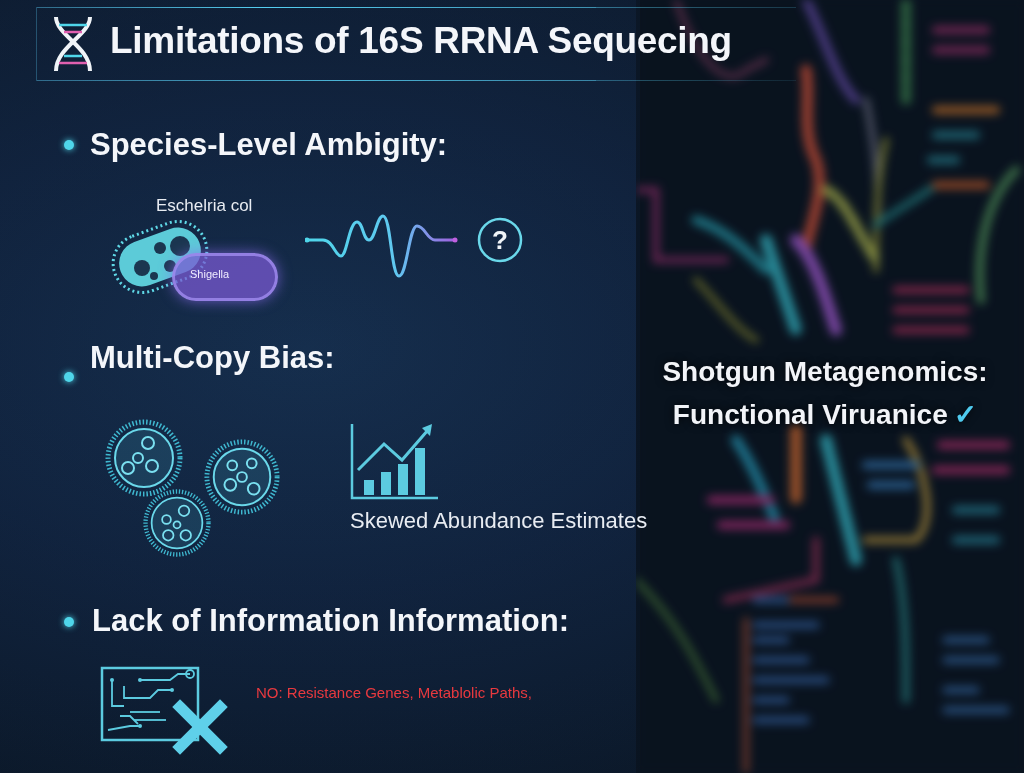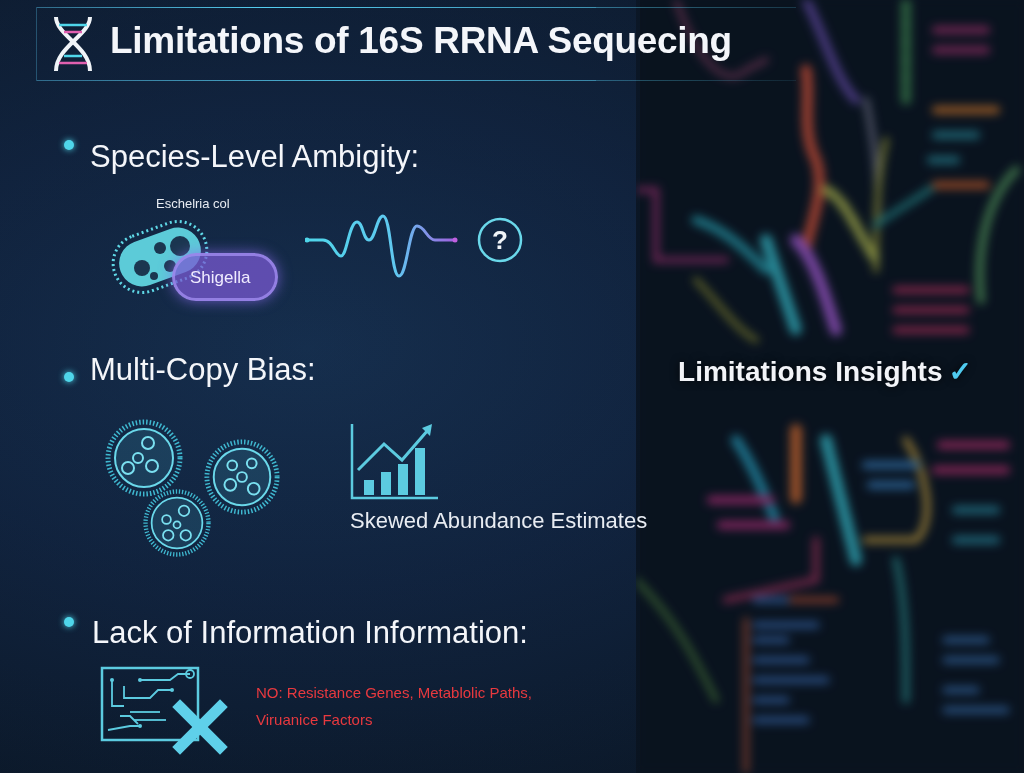--- a/index.html
+++ b/index.html
@@ -12,21 +12,21 @@
     background: linear-gradient(180deg, rgba(16,32,56,0.3), rgba(14,30,52,0.1)); }
   .title-box { position:absolute; left:36px; top:7px; width:560px; height:74px;
     border:1px solid rgba(80,180,220,0.35); border-right:none; box-sizing:border-box; }
   .title-box::before { content:""; position:absolute; left:0; right:-200px; top:-1px; height:1px;
     background:linear-gradient(90deg, rgba(90,200,240,0.2), rgba(90,220,255,0.9) 30%, rgba(90,200,240,0.2)); }
   .title-box::after { content:""; position:absolute; left:0; right:-200px; bottom:-1px; height:1px;
     background:linear-gradient(90deg, rgba(90,200,240,0.2), rgba(90,220,255,0.7) 40%, rgba(90,200,240,0.1)); }
   .dna-icon { position:absolute; left:46px; top:13px; width:56px; height:62px; }
   .title { position:absolute; left:110px; top:20px; font-size:37px; font-weight:bold; color:#f4f6fa; white-space:nowrap; letter-spacing:-0.3px; }
   .bullet { position:absolute; width:10px; height:10px; border-radius:50%; background:#4fd6ea; box-shadow:0 0 6px #4fd6ea; }
-  .heading { position:absolute; font-size:31px; font-weight:normal; color:#f4f6fa; white-space:nowrap;margin-top:12px; }
+  .heading { position:absolute; font-size:31px; font-weight:bold; color:#f4f6fa; white-space:nowrap; }
   .label { position:absolute; color:#e8ecf2; white-space:nowrap; }
   .red-text { position:absolute; left:256px; top:679px; font-size:15px; color:#e8393f; line-height:27px; }
   .shotgun { position:absolute; left:640px; top:350px; width:370px; text-align:center; font-size:28px; font-weight:bold; color:#f2f4f8; line-height:43px; text-shadow:0 0 8px rgba(0,0,0,0.8); }
   .shotgun .check { color:#4fcbef; margin-left:6px; }
   .abs { position:absolute; }
 </style>
 </head>
 <body>
 
 <div class="stage">
@@ -83,33 +83,33 @@
       <line x1="13" y1="12" x2="41" y2="12" stroke="#4fd6ea"></line>
       <line x1="18" y1="19" x2="36" y2="19" stroke="#e060b0"></line>
       <line x1="18" y1="43" x2="36" y2="43" stroke="#4fd6ea"></line>
       <line x1="13" y1="50" x2="41" y2="50" stroke="#e060b0"></line>
     </g>
   </svg>
   <div class="title">Limitations of 16S RRNA Sequecing</div>
 
   <div class="bullet" style="left:64px;top:140px;"></div>
   <div class="heading" style="left:90px;top:127px;">Species-Level Ambigity:</div>
-  <div class="label" style="left:156px;top:196px;font-size:13px;">Eschelria col</div>
+  <div class="label" style="left:156px;top:196px;font-size:17px;">Eschelria col</div>
 
   <svg class="abs" style="left:104px;top:218px;" width="112" height="78" viewBox="0 0 112 78">
     <rect x="8" y="10" width="96" height="58" rx="29" transform="rotate(-20 56 39)" fill="none" stroke="#5fd8e6" stroke-width="3" stroke-dasharray="2 3"></rect>
     <rect x="14" y="16" width="84" height="46" rx="23" transform="rotate(-20 56 39)" fill="#5ccbd8"></rect>
     <circle cx="38" cy="50" r="8" fill="#1b3650"></circle>
     <circle cx="56" cy="30" r="6" fill="#1b3650"></circle>
     <circle cx="76" cy="28" r="10" fill="#1b3650"></circle>
     <circle cx="66" cy="48" r="6" fill="#1b3650"></circle>
     <circle cx="50" cy="58" r="4" fill="#1b3650"></circle>
   </svg>
   <div class="abs" style="left:172px;top:253px;width:106px;height:48px;border-radius:24px;background:rgba(120,90,210,0.75);border:3px solid rgba(160,140,240,0.8);box-shadow:0 0 14px rgba(140,110,240,0.7);box-sizing:border-box;"></div>
-  <div class="label" style="left:190px;top:268px;font-size:17px;color:#f0ecff;">Shigella</div>
+  <div class="label" style="left:190px;top:268px;font-size:11px;color:#f0ecff;">Shigella</div>
 
   <svg class="abs" style="left:305px;top:212px;" width="160" height="70" viewBox="0 0 160 70">
     <defs>
       <linearGradient id="wg" x1="0" x2="1">
         <stop offset="0" stop-color="#4fd6ea"></stop>
         <stop offset="0.6" stop-color="#60c8f0"></stop>
         <stop offset="1" stop-color="#a060e0"></stop>
       </linearGradient>
     </defs>
     <path d="M2 28 L18 28 C28 28 30 44 36 44 C42 44 44 10 52 10 C58 10 58 28 64 28 C70 28 72 4 78 4 C86 4 86 64 94 64 C102 64 104 14 112 14 C120 14 122 28 130 28 L150 28" fill="none" stroke="url(#wg)" stroke-width="3"></path>
@@ -183,19 +183,19 @@
     <circle cx="40" cy="60" r="2" fill="#5ccbe0"></circle>
   </svg>
   <svg class="abs" style="left:170px;top:697px;" width="60" height="60" viewBox="0 0 60 60">
     <g stroke="#5fd0ea" stroke-width="11" stroke-linecap="square">
       <line x1="10" y1="10" x2="50" y2="50"></line>
       <line x1="50" y1="10" x2="10" y2="50"></line>
     </g>
   </svg>
   <div class="red-text">
     <div>NO: Resistance Genes, Metablolic Paths,</div>
-    <div>Viruanice Factors</div>
   </div>
 
   <div class="shotgun">
-    <div><span>Limitations Insights</span><span class="check">✓</span></div>
+    <div>Shotgun Metagenomics:</div>
+    <div><span>Functional Viruanice</span><span class="check">✓</span></div>
   </div>
 </div>
 
 </body></html>

